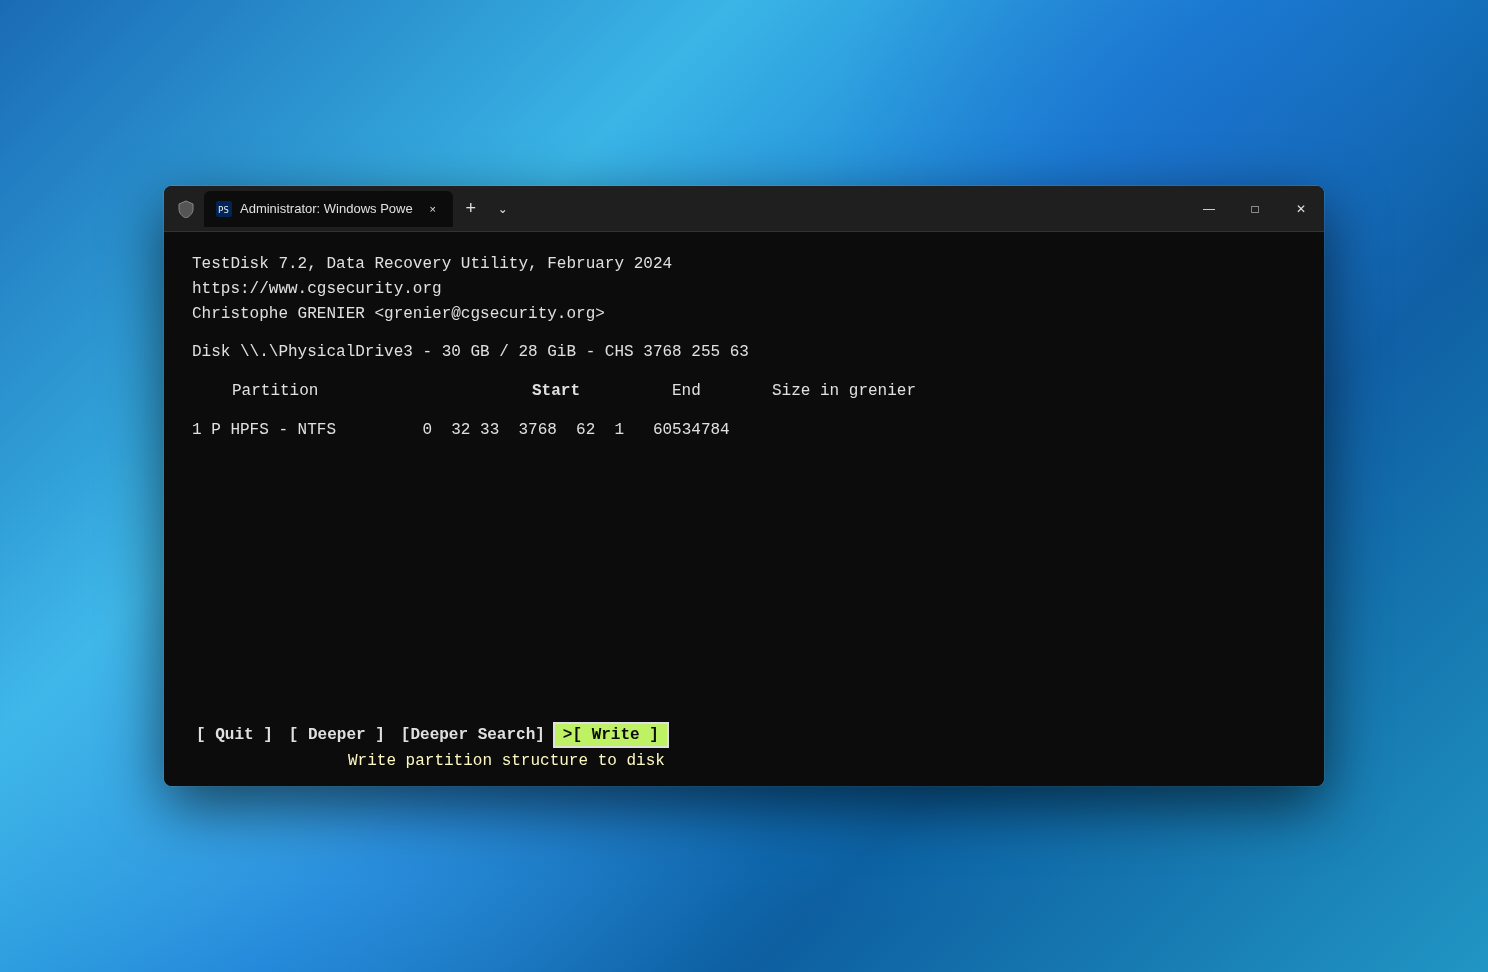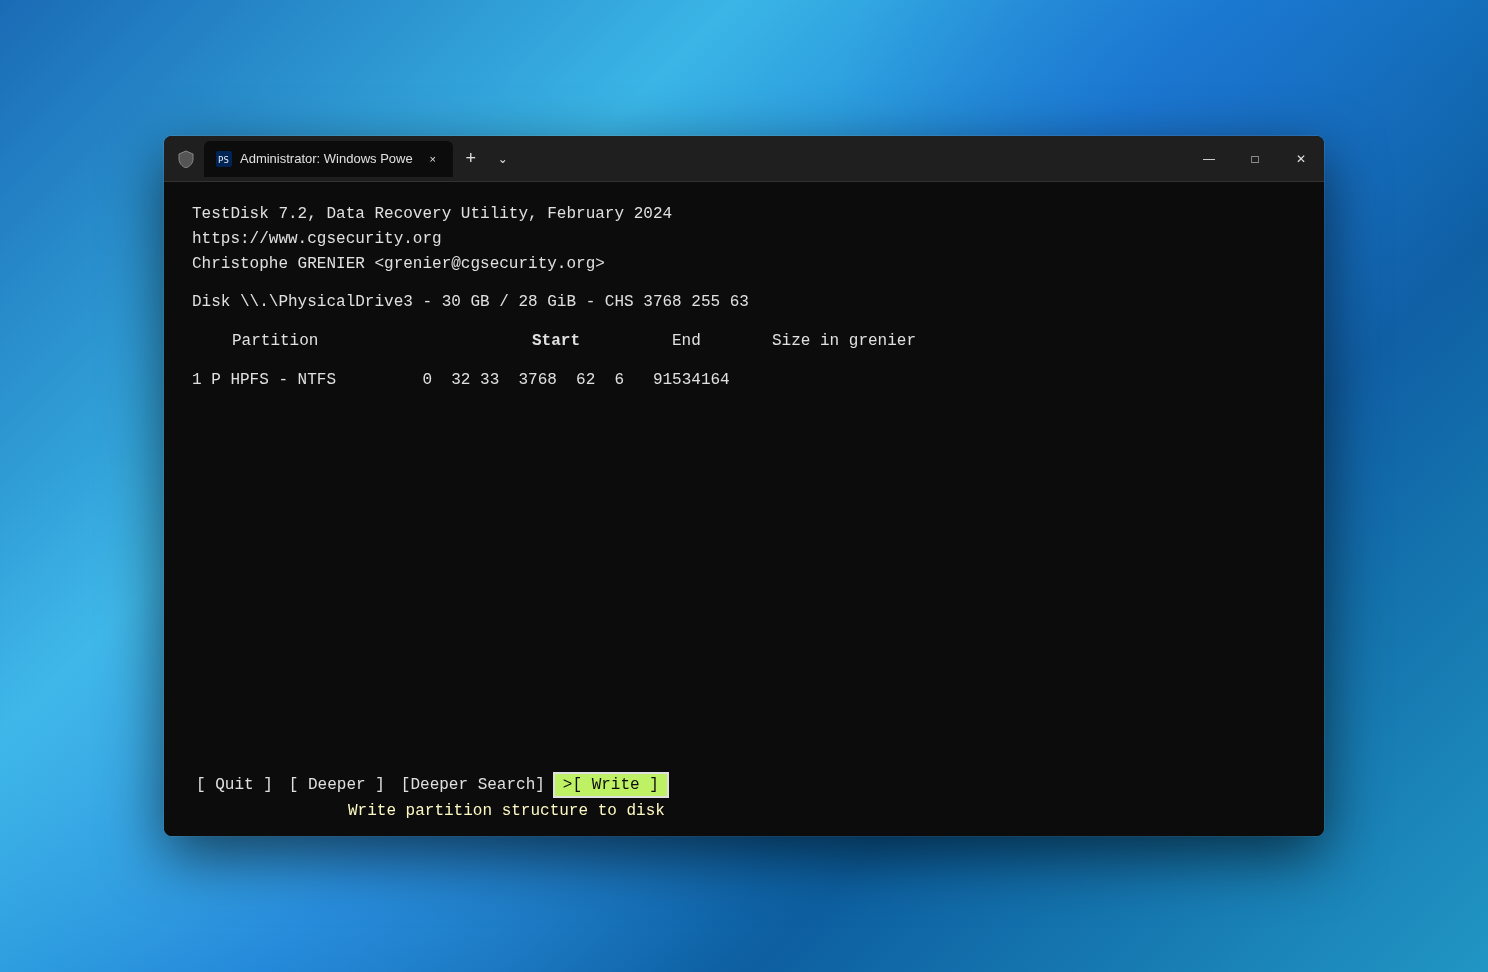--- a/index.html
+++ b/index.html
@@ -23,21 +23,21 @@
       background:
         radial-gradient(ellipse 800px 600px at 20% 80%, rgba(100,200,255,0.3) 0%, transparent 60%),
         radial-gradient(ellipse 600px 800px at 80% 20%, rgba(30,100,200,0.4) 0%, transparent 60%),
         radial-gradient(ellipse 700px 500px at 60% 70%, rgba(0,150,230,0.2) 0%, transparent 50%);
       pointer-events: none;
     }
 
     .window {
       position: relative;
       width: 1160px;
-      height: 700px;
+      height: 600px;
       background: #0c0c0c;
       border-radius: 8px;
       box-shadow: 0 20px 60px rgba(0,0,0,0.6), 0 0 0 1px rgba(255,255,255,0.1);
       display: flex;
       flex-direction: column;
       overflow: hidden;
     }
 
     
     .title-bar {
@@ -180,20 +180,21 @@
       border-top: none;
     }
 
     .action-buttons {
       display: flex;
       align-items: center;
       gap: 0;
       font-family: 'Consolas', 'Courier New', monospace;
       font-size: 16px;
       color: #e0e0e0;
+      font-weight: bold;
     }
 
     .action-btn {
       padding: 2px 8px;
       color: #e0e0e0;
       font-family: 'Consolas', 'Courier New', monospace;
       font-size: 16px;
       cursor: pointer;
     }
 
@@ -261,21 +262,21 @@
 
     <div class="terminal-line" style="display:flex; gap:0;">
       <span style="min-width:340px; padding-left:40px;">Partition</span>
       <span style="min-width:140px;font-weight:bold;">Start</span>
       <span style="min-width:100px;">End</span>
       <span>Size in grenier</span>
     </div>
 
     <div class="spacer"></div>
 
-    <div class="terminal-line">1 P HPFS - NTFS         0  32 33  3768  62  6   91534164</div>
+    <div class="terminal-line">1 P HPFS - NTFS         0  32 33  3768  62  1   60534784</div>
 
     <div style="flex:1;"></div>
   </div>
 
   <div class="action-bar">
     <div class="action-buttons">
       <span class="action-btn">[  Quit  ]</span>
       <span style="color:#e0e0e0; font-family:'Consolas','Courier New',monospace; font-size:16px;"> </span>
       <span class="action-btn">[ Deeper ]</span>
       <span style="color:#e0e0e0; font-family:'Consolas','Courier New',monospace; font-size:16px;"> </span>

